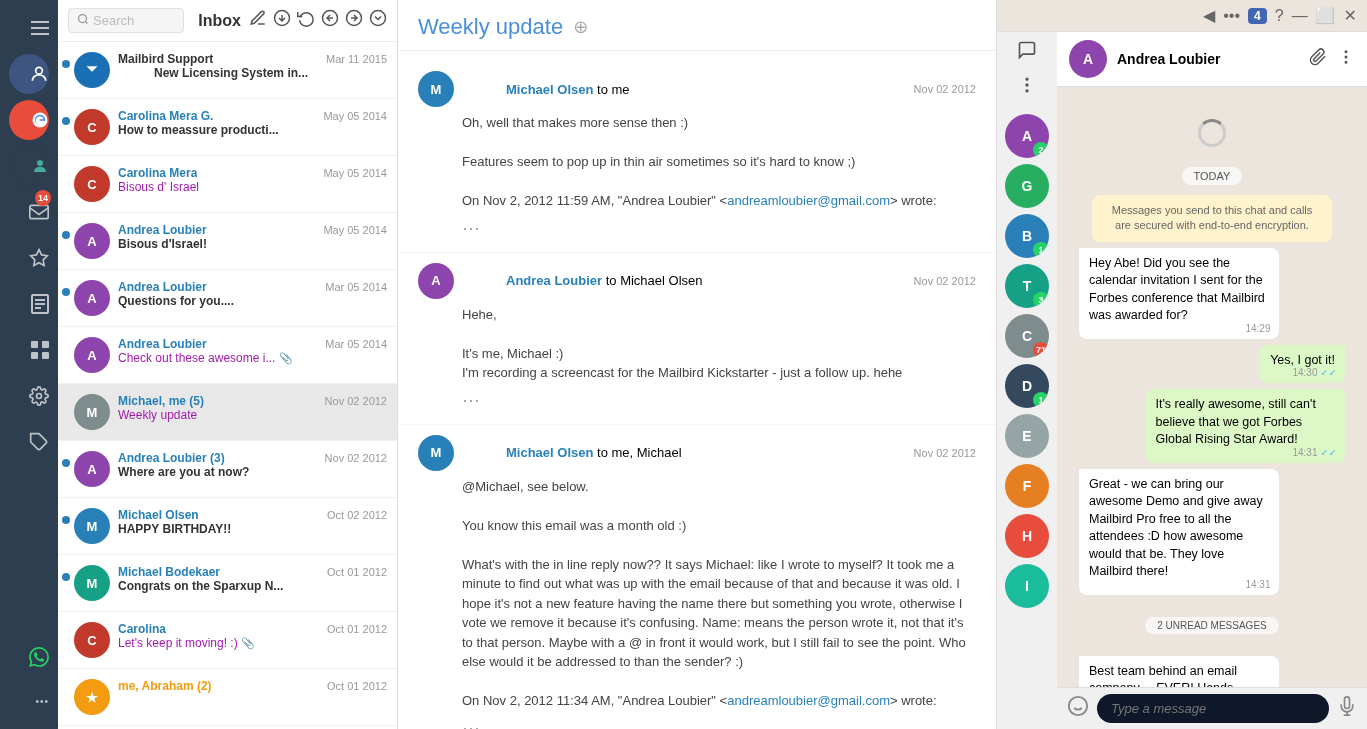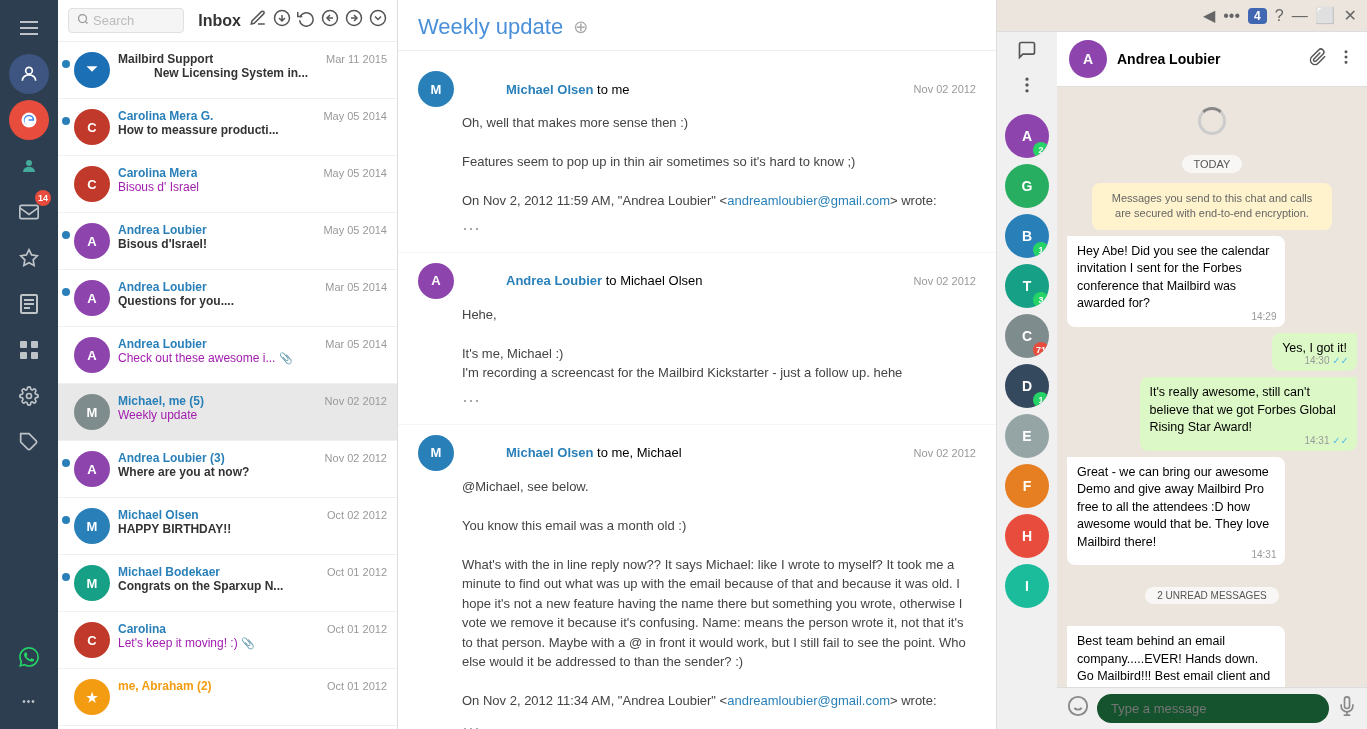--- a/index.html
+++ b/index.html
@@ -14,21 +14,21 @@
       align-items: center;
       padding-top: 8px;
       flex-shrink: 0;
     }
     .sidebar-icon-item {
       width: 40px;
       height: 40px;
       border-radius: 50%;
       display: flex;
       align-items: center;
-      justify-content: center;
+      justify-content: flex-end;
       margin-bottom: 6px;
       cursor: pointer;
       color: #bdc3c7;
       font-size: 16px;
       position: relative;
     }
     .sidebar-icon-item.active { background: rgba(255,255,255,0.15); }
     .badge {
       position: absolute;
       top: -2px;
@@ -249,21 +249,21 @@
       font-weight: bold;
     }
     .wa-chat-name { font-weight: 600; font-size: 14px; flex: 1; }
     .wa-chat-icons { display: flex; gap: 10px; align-items: center; }
     .wa-chat-icon { color: #555; font-size: 16px; cursor: pointer; }
 
     .wa-chat-body {
       flex: 1;
       background: #ece5dd;
       overflow-y: auto;
-      padding: 10px;
+      padding: 22px;
       display: flex;
       flex-direction: column;
       gap: 6px;
     }
     @keyframes spin { to { transform: rotate(360deg); } }
 
     .wa-today-badge {
       background: rgba(255,255,255,0.7);
       color: #555;
       border-radius: 12px;
@@ -327,26 +327,27 @@
       align-items: center;
       padding: 6px 10px;
       background: #f0f0f0;
       border-top: 1px solid #ddd;
       gap: 8px;
     }
     .wa-input-icon { color: #888; font-size: 20px; cursor: pointer; }
     .wa-input-field {
       flex: 1;
       border: none;
-      background: #14532d;
+      background: #0f172a;
       border-radius: 20px;
       padding: 7px 14px;
       font-size: 13px;
       outline: none;
       color: #999;
+      font-style: italic;
     }
 
     
     .wa-panel-inner {
       display: flex;
       flex: 1;
       overflow: hidden;
     }
 
     

